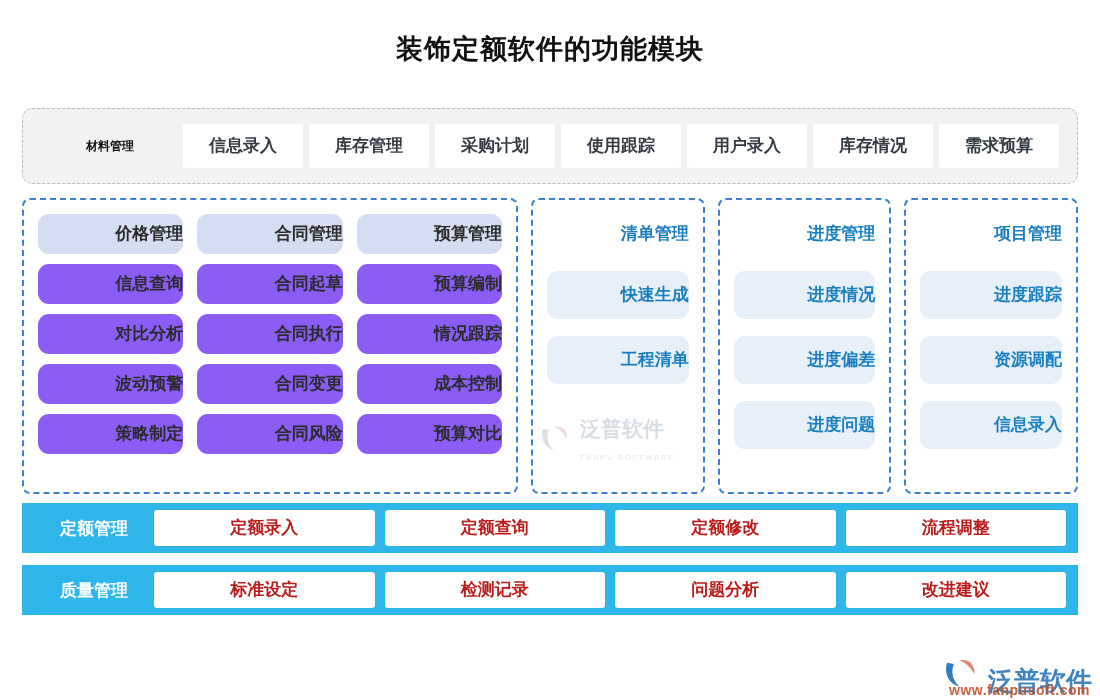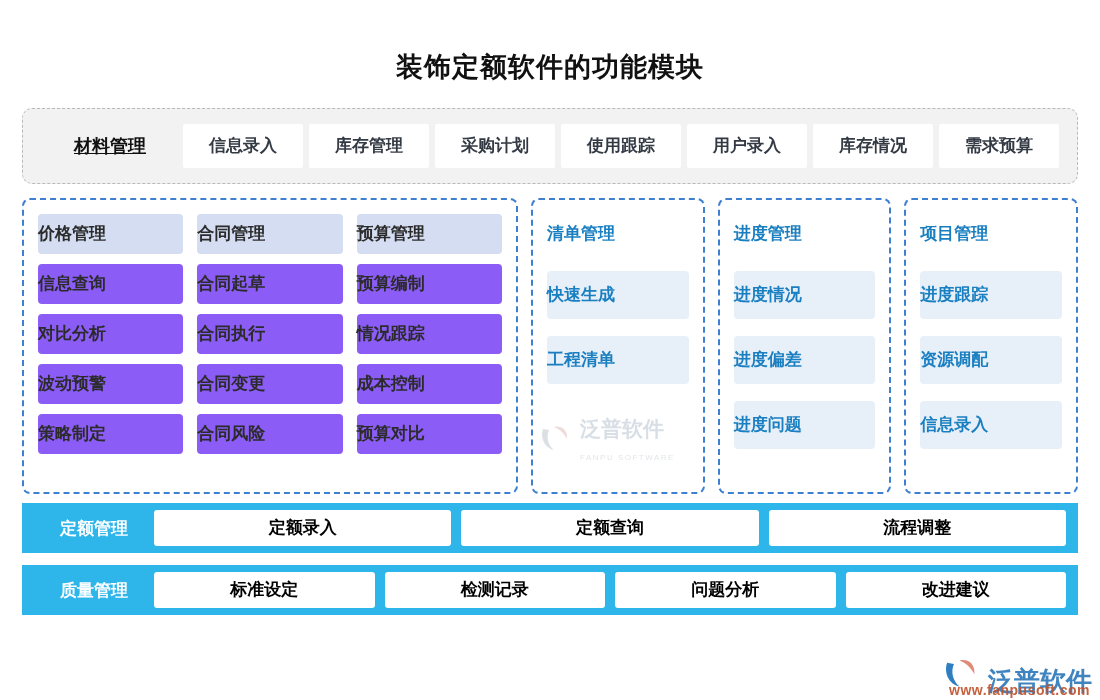--- a/index.html
+++ b/index.html
@@ -15,21 +15,21 @@
     position: relative;
   }
 
   
   .page-title {
     text-align: center;
     font-size: 27px;
     font-weight: bold;
     color: #111111;
     letter-spacing: 1px;
-    padding-top: 54px;
+    padding-top: 36px;
     line-height: 1;
   }
 
   
   .material-band {
     position: absolute;
     left: 22px;
     top: 108px;
     width: 1056px;
     height: 76px;
@@ -37,25 +37,24 @@
     border: 1px dashed #b9b9b9;
     border-radius: 10px;
     box-sizing: border-box;
     display: flex;
     align-items: center;
     padding: 0 14px;
   }
   .material-band .band-title {
     width: 146px;
     text-align: center;
-    font-size: 18px;
+    font-size: 12px;
     font-weight: bold;
     color: #111111;
     flex: 0 0 auto;
-    text-decoration: underline;
   }
   .material-band .chip-row {
     display: flex;
     flex: 1 1 auto;
     gap: 0;
     justify-content: space-between;
     padding-right: 4px;
   }
   .material-band .chip {
     background: #ffffff;
@@ -97,24 +96,24 @@
   }
   .col {
     flex: 1 1 0;
     display: flex;
     flex-direction: column;
     gap: 10px;
   }
   .cell {
     height: 40px;
     line-height: 40px;
-    text-align: left;
+    text-align: right;
     font-size: 17px;
     font-weight: bold;
-    border-radius: 4px;
+    border-radius: 11px;
   }
   .cell.head-lav {
     background: #d4ddf2;
     color: #2b2b2b;
   }
   .cell.plain {
     background: #8b5cf6;
     color: #2b2b2b;
   }
   
@@ -164,21 +163,21 @@
     gap: 10px;
   }
   .bar .bar-chip {
     background: #ffffff;
     flex: 1 1 0;
     height: 36px;
     line-height: 36px;
     text-align: center;
     font-size: 17px;
     font-weight: bold;
-    color: #000000;
+    color: #b91c1c;
     border-radius: 3px;
   }
 
   
   .wm {
     position: absolute;
     pointer-events: none;
     user-select: none;
   }
   .wm-center {
@@ -296,20 +295,21 @@
       </div>
     </div>
   </div>
 
 <div class="bars" id="bars-area">
     <div class="bar">
       <div class="bar-title">定额管理</div>
       <div class="bar-chips">
         <div class="bar-chip">定额录入</div>
         <div class="bar-chip">定额查询</div>
+        <div class="bar-chip">定额修改</div>
         <div class="bar-chip">流程调整</div>
       </div>
     </div>
     <div class="bar">
       <div class="bar-title">质量管理</div>
       <div class="bar-chips">
         <div class="bar-chip">标准设定</div>
         <div class="bar-chip">检测记录</div>
         <div class="bar-chip">问题分析</div>
         <div class="bar-chip">改进建议</div>

